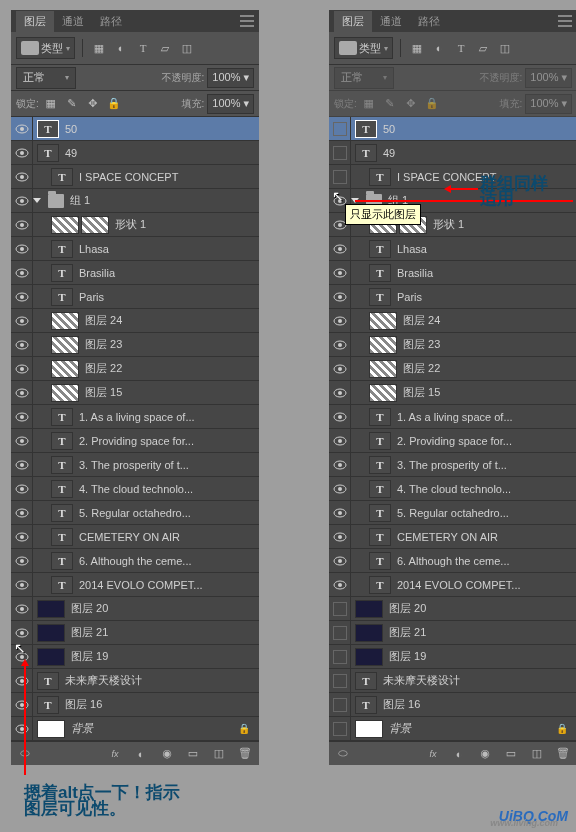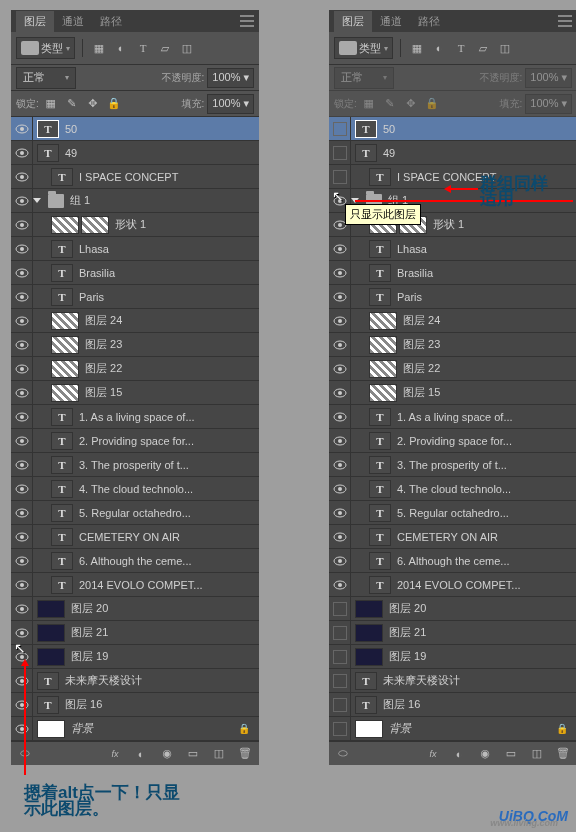--- a/index.html
+++ b/index.html
@@ -772,21 +772,21 @@
       </span>
       <span class="icon">◐</span>
       <span class="icon">◉</span>
       <span class="icon">▭</span>
       <span class="icon">◫</span>
       <span class="icon">🗑</span>
     </div>
   </div>
 
 <div class="arrow-red arr1"></div>
-<div class="anno anno1">摁着alt点一下！只显示此图层。</div>
+<div class="anno anno1">摁着alt点一下！指示图层可见性。</div>
 
 <div class="arrow-red arr2"></div>
 <div class="anno anno2">群组同样适用</div>
 
 <div class="cursor" style="left:14px;top:640px">↖</div>
 <div class="cursor" style="left:332px;top:188px">↖</div>
 <div class="tooltip" style="left:345px;top:204px">只显示此图层</div>
 
 <div class="watermark">
   <span>UiBQ.CoM</span>

